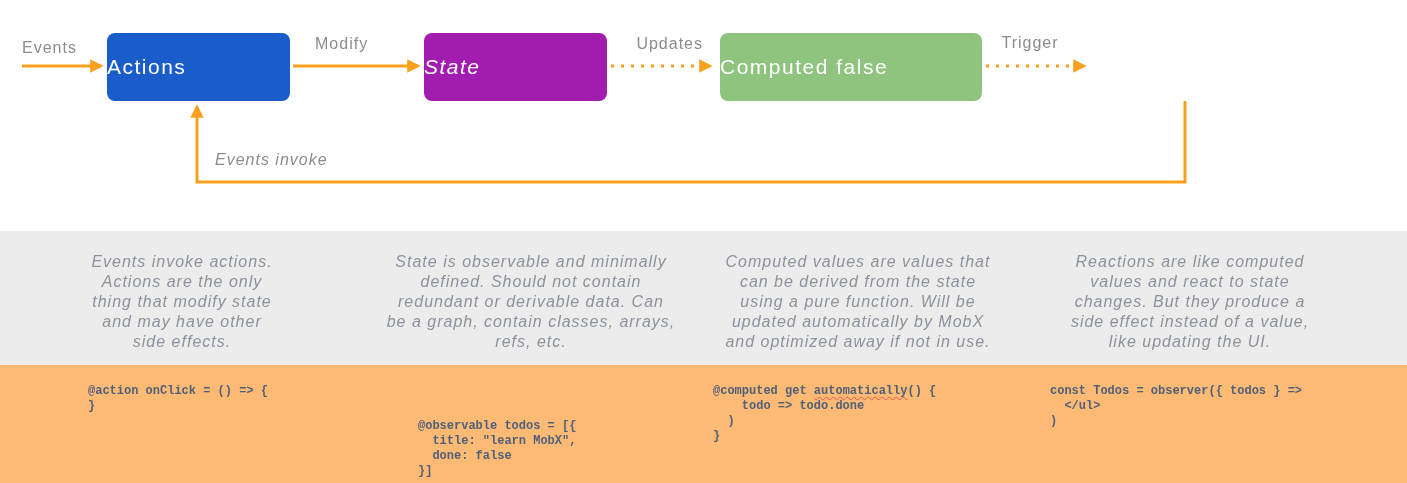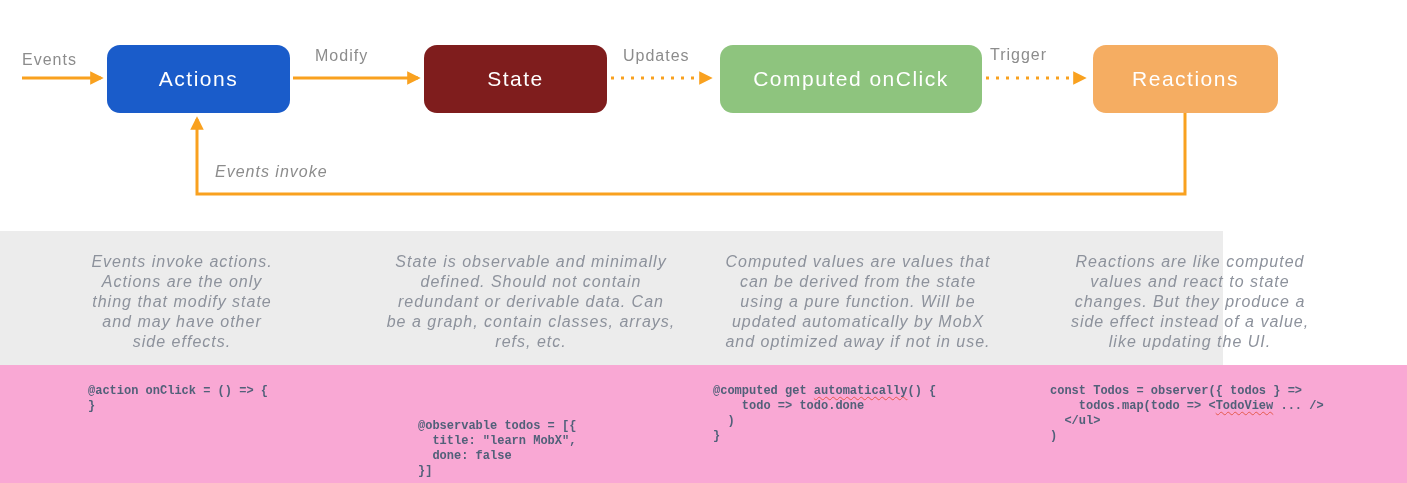--- a/index.html
+++ b/index.html
@@ -2,55 +2,55 @@
 <html style="--arrow: #f9a11f;"><head>
 <meta charset="utf-8">
 <style>
   html,body{margin:0;padding:0;background:#ffffff;}
   .canvas{
     position:relative;width:1407px;height:483px;
     font-family:"Liberation Sans",sans-serif;
     background:#ffffff;overflow:hidden;
   }
   
-  .diagram{position:absolute;left:0;top:16px;width:1407px;height:272px;}
+  .diagram{position:absolute;left:0;top:4px;width:1407px;height:272px;}
   .arrows{position:absolute;left:0;top:0;width:1407px;height:231px;}
   .arrows line,.arrows path.flow{stroke:var(--arrow,#f9a11f);stroke-width:3;fill:none;}
   .arrows .dotted{stroke-dasharray:3 7;}
   .arrows marker path{fill:var(--arrow,#f9a11f);}
   .node{
-    position:absolute;height:68px;top:29px;border-radius:13px;
-    display:flex;align-items:center;justify-content:center;
+    position:absolute;height:68px;top:29px;border-radius:8px;
+    display:flex;align-items:center;justify-content:flex-start;
     color:#ffffff;font-size:21px;letter-spacing:1.5px;
   }
   .node-actions{left:107px;width:183px;background:#1a5cca;}
   .node-state{left:424px;width:183px;background:#12518e;}
   .node-computed{left:720px;width:262px;background:#8ec47e;}
   .node-reactions{left:1093px;width:185px;background:#f5ad62;}
   .edge-label{
     position:absolute;color:#8c8c8c;font-size:16px;letter-spacing:1px;white-space:nowrap;
   }
   .lbl-events{left:22px;top:35px;}
   .lbl-modify{left:315px;top:31px;}
-  .lbl-updates{left:623px;top:31px;width:80px;text-align:left;}
-  .lbl-trigger{left:990px;top:30px;width:80px;text-align:left;}
+  .lbl-updates{left:623px;top:31px;width:80px;text-align:right;}
+  .lbl-trigger{left:990px;top:30px;width:80px;text-align:center;}
   .lbl-invoke{left:215px;top:147px;font-style:italic;}
   
-  .band{position:absolute;left:0;top:231px;width:1223px;height:134px;background:#ececec;}
+  .band{position:absolute;left:0;top:231px;width:1407px;height:134px;background:#ececec;}
   .desc{
     position:absolute;top:21px;width:340px;text-align:center;
     font-style:italic;color:#8d929c;font-size:16px;line-height:20px;letter-spacing:1px;
     white-space:pre-line;
   }
   .d1{left:12px;}
   .d2{left:361px;}
   .d3{left:688px;}
   .d4{left:1020px;}
   
-  .codes{position:absolute;left:0;top:365px;width:1407px;height:118px;background:#f9a8d4;}
+  .codes{position:absolute;left:0;top:365px;width:1407px;height:118px;background:#fdba74;}
   .code{
     position:absolute;top:19px;
     font-family:"Liberation Mono",monospace;font-weight:bold;
     font-size:12px;line-height:15px;color:#516079;
   }
   .code-line{white-space:pre;}
   .c1{left:88px;}
   .c2{left:418px;margin-top:35px;}
   .c3{left:713px;}
   .c4{left:1050px;}
@@ -88,35 +88,32 @@
     </svg>
 
     <div class="edge-label lbl-events">Events</div>
 
     <div class="node node-actions" style="background: rgb(26, 92, 202);">
       <span>Actions</span>
     </div>
 
     <div class="edge-label lbl-modify">Modify</div>
 
-    <div class="node node-state" style="background: #7f1d1d;">
+    <div class="node node-state" style="background: #a21caf; font-style: italic;">
       <span>State</span>
     </div>
 
     <div class="edge-label lbl-updates">Updates</div>
 
     <div class="node node-computed" style="background: rgb(142, 196, 126);">
-      <span>Computed onClick</span>
+      <span>Computed false</span>
     </div>
 
     <div class="edge-label lbl-trigger">Trigger</div>
 
-    <div class="node node-reactions" style="background: rgb(245, 173, 98);">
-      <span>Reactions</span>
-    </div>
 
     <div class="edge-label lbl-invoke">Events invoke</div>
   </div>
 
   <div class="band">
     <div class="desc d1">Events invoke actions.
 Actions are the only
 thing that modify state
 and may have other
 side effects.</div>
@@ -149,19 +146,18 @@
         <div class="code-line">}]</div>
       </div>
     <div class="code c3">
         <div class="code-line">@computed get <span class="squiggle">automatically</span>() {</div>
         <div class="code-line">    todo =&gt; todo.done</div>
         <div class="code-line">  )</div>
         <div class="code-line">}</div>
       </div>
     <div class="code c4">
         <div class="code-line">const Todos = observer({ todos } =&gt;</div>
-        <div class="code-line">    todos.map(todo =&gt; &lt;<span class="squiggle">TodoView</span> ... /&gt;</div>
         <div class="code-line">  &lt;/ul&gt;</div>
         <div class="code-line">)</div>
       </div>
   </div>
 
 </div>
 
 </body></html>

